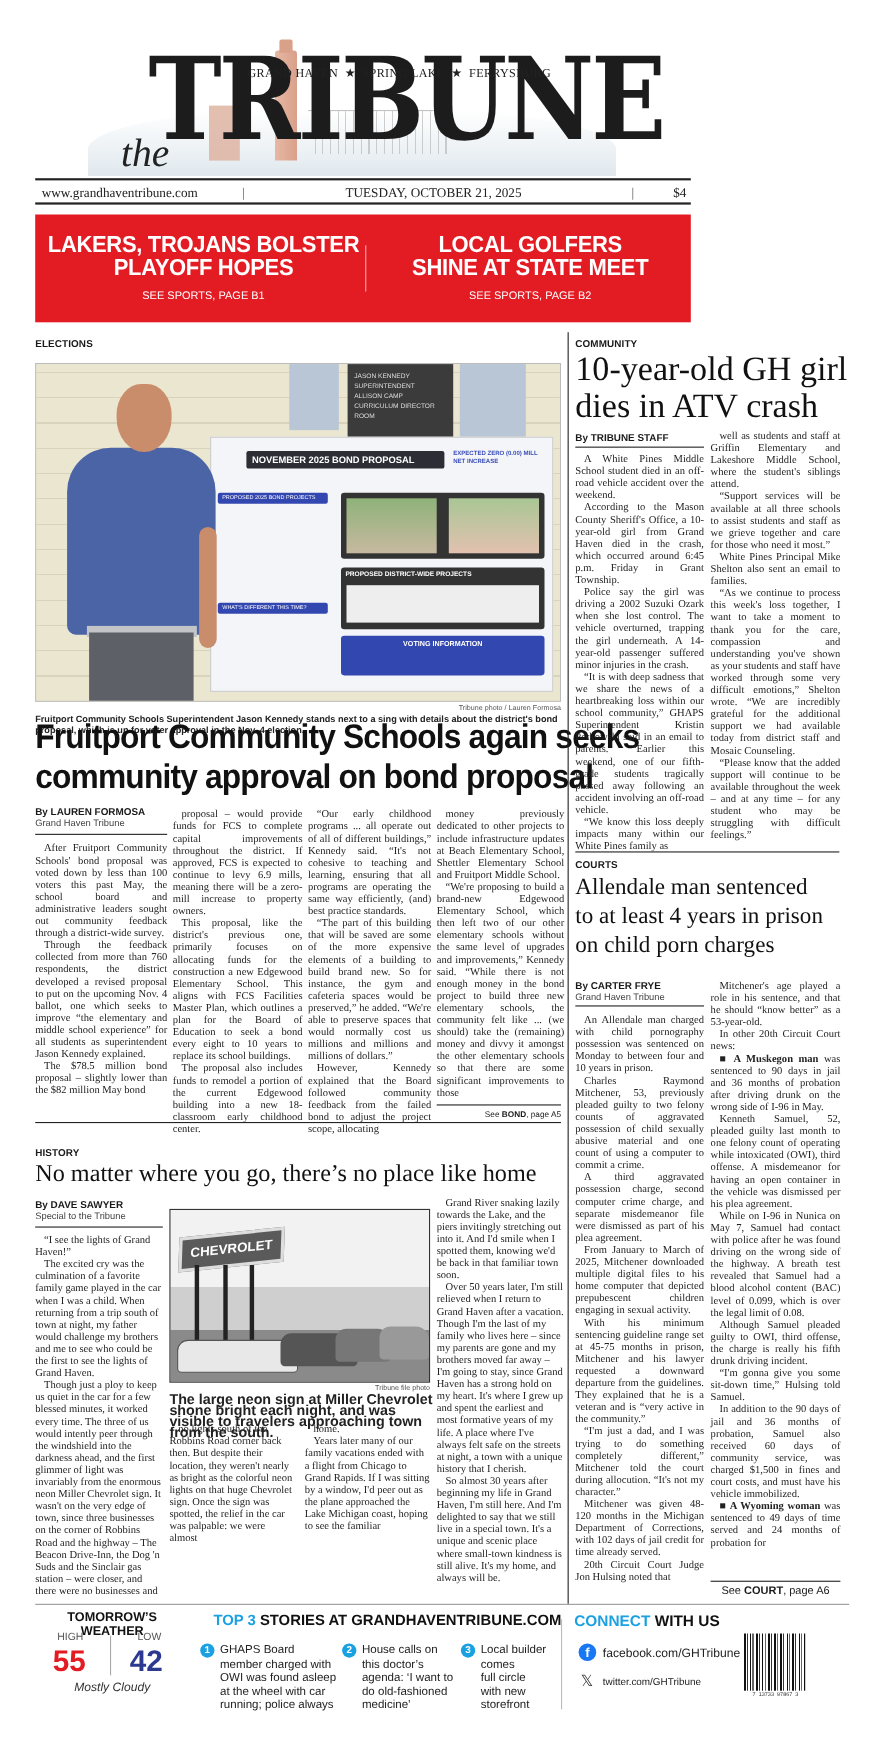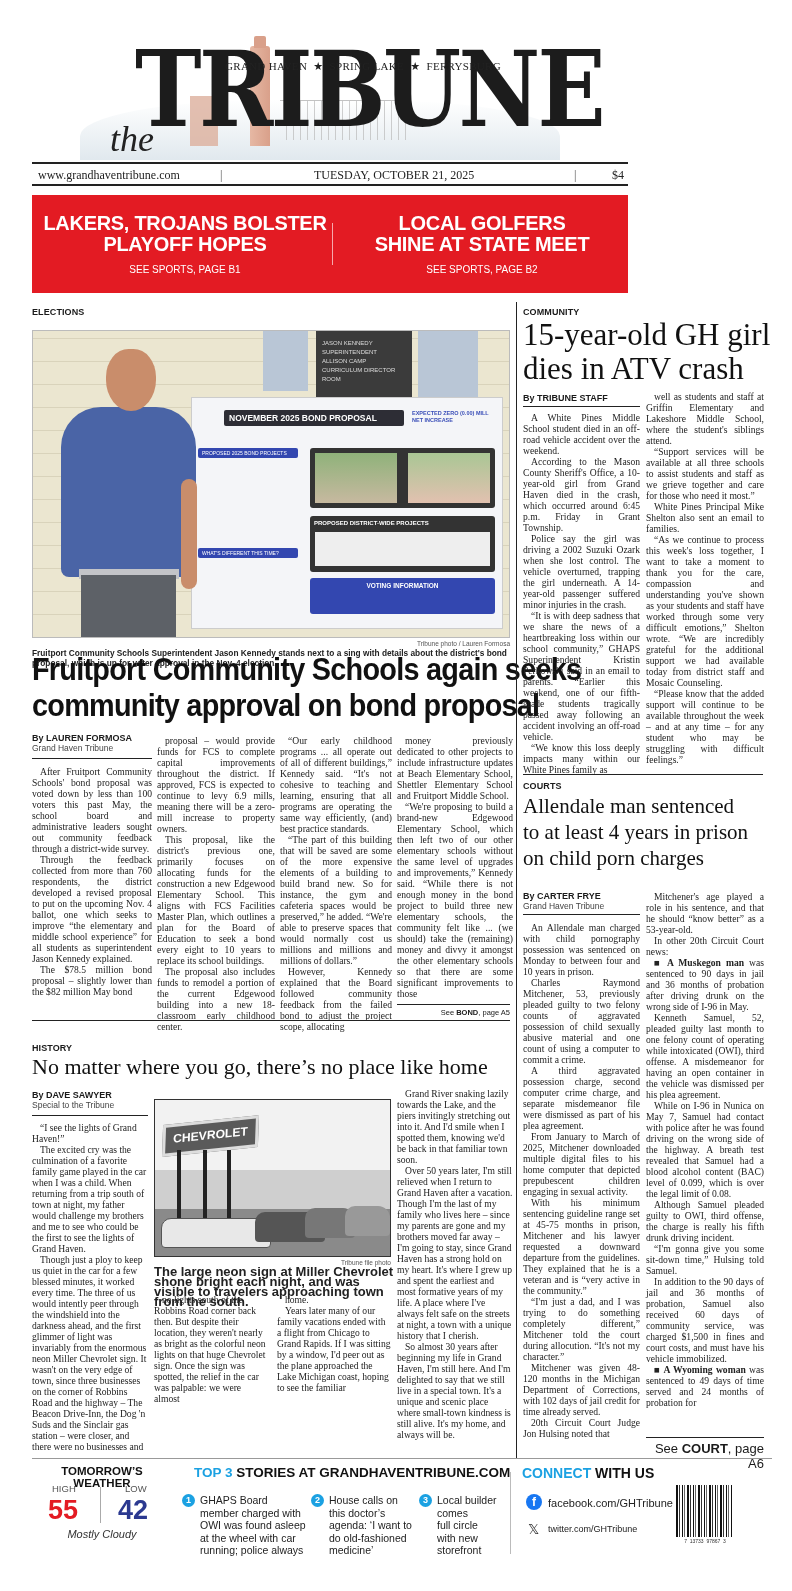--- a/index.html
+++ b/index.html
@@ -169,21 +169,21 @@
     <p>“We're proposing to build a brand-new Edgewood Elementary School, which then left two of our other elementary schools without the same level of upgrades and improvements,” Kennedy said. “While there is not enough money in the bond project to build three new elementary schools, the community felt like ... (we should) take the (remaining) money and divvy it amongst the other elementary schools so that there are some significant improvements to those</p>
   </div>
 <div class="rule" style="left:397px;top:1004px;width:113px"></div>
 <div class="abs sans" style="left:397px;top:1008px;width:113px;text-align:right;font-size:7.5px"><span>See </span><b>BOND</b><span>, page A5</span></div>
 <div class="rule" style="left:32px;top:1020px;width:478px;height:1px"></div>
 
 <div class="vr" style="left:516px;top:302px;height:1156px"></div>
 
 <div class="abs kicker" style="left:523px;top:307px">COMMUNITY</div>
 <div class="abs serifhed" style="left:523px;top:318px;width:250px;font-size:31px;line-height:34px">
-  <div>15-year-old GH girl</div>
+  <div>10-year-old GH girl</div>
   <div>dies in ATV crash</div>
 </div>
 <div class="abs by" style="left:523px;top:393px">By TRIBUNE STAFF</div>
 <div class="rule" style="left:523px;top:406px;width:117px"></div>
 <div class="col body" style="left:523px;top:412px;width:117px">
     <p>A White Pines Middle School student died in an off-road vehicle accident over the weekend.</p>
     <p>According to the Mason County Sheriff's Office, a 10-year-old girl from Grand Haven died in the crash, which occurred around 6:45 p.m. Friday in Grant Township.</p>
     <p>Police say the girl was driving a 2002 Suzuki Ozark when she lost control. The vehicle overturned, trapping the girl underneath. A 14-year-old passenger suffered minor injuries in the crash.</p>
     <p>“It is with deep sadness that we share the news of a heartbreaking loss within our school community,” GHAPS Superintendent Kristin Perkowski said in an email to parents. “Earlier this weekend, one of our fifth-grade students tragically passed away following an accident involving an off-road vehicle.</p>
     <p>“We know this loss deeply impacts many within our White Pines family as</p>
@@ -223,21 +223,21 @@
     <p>In other 20th Circuit Court news:</p>
     <p><b>■ A Muskegon man</b> was sentenced to 90 days in jail and 36 months of probation after driving drunk on the wrong side of I-96 in May.</p>
     <p>Kenneth Samuel, 52, pleaded guilty last month to one felony count of operating while intoxicated (OWI), third offense. A misdemeanor for having an open container in the vehicle was dismissed per his plea agreement.</p>
     <p>While on I-96 in Nunica on May 7, Samuel had contact with police after he was found driving on the wrong side of the highway. A breath test revealed that Samuel had a blood alcohol content (BAC) level of 0.099, which is over the legal limit of 0.08.</p>
     <p>Although Samuel pleaded guilty to OWI, third offense, the charge is really his fifth drunk driving incident.</p>
     <p>“I'm gonna give you some sit-down time,” Hulsing told Samuel.</p>
     <p>In addition to the 90 days of jail and 36 months of probation, Samuel also received 60 days of community service, was charged $1,500 in fines and court costs, and must have his vehicle immobilized.</p>
     <p><b>■ A Wyoming woman</b> was sentenced to 49 days of time served and 24 months of probation for</p>
   </div>
 <div class="rule" style="left:646px;top:1437px;width:118px"></div>
-<div class="abs sans" style="left:646px;top:1441px;width:118px;text-align:right;font-size:13px"><span>See </span><b>COURT</b><span>, page A6</span></div>
+<div class="abs sans" style="left:646px;top:1441px;width:118px;text-align:center;font-size:10px"><span>See </span><b>COURT</b><span>, page A6</span></div>
 
 <div class="abs kicker" style="left:32px;top:1043px">HISTORY</div>
 <div class="abs serifhed" style="left:32px;top:1054px;width:480px;font-size:22px;line-height:26px;white-space:nowrap">No matter where you go, there’s no place like home</div>
 <div class="abs" style="left:32px;top:1090px;width:116px">
   <div class="by">By DAVE SAWYER</div>
   <div class="byl">Special to the Tribune</div>
 </div>
 <div class="rule" style="left:32px;top:1115px;width:116px"></div>
 <div class="col body" style="left:32px;top:1122px;width:118px;text-align:left">
     <p>“I see the lights of Grand Haven!”</p>

